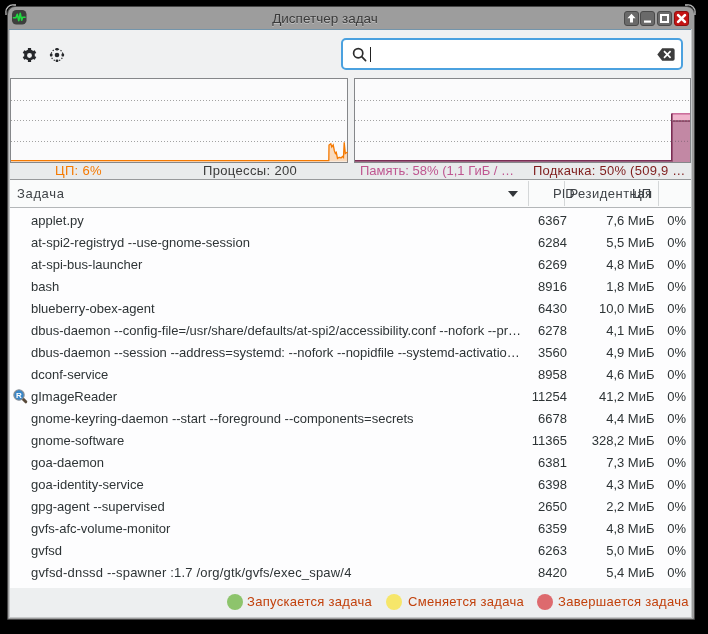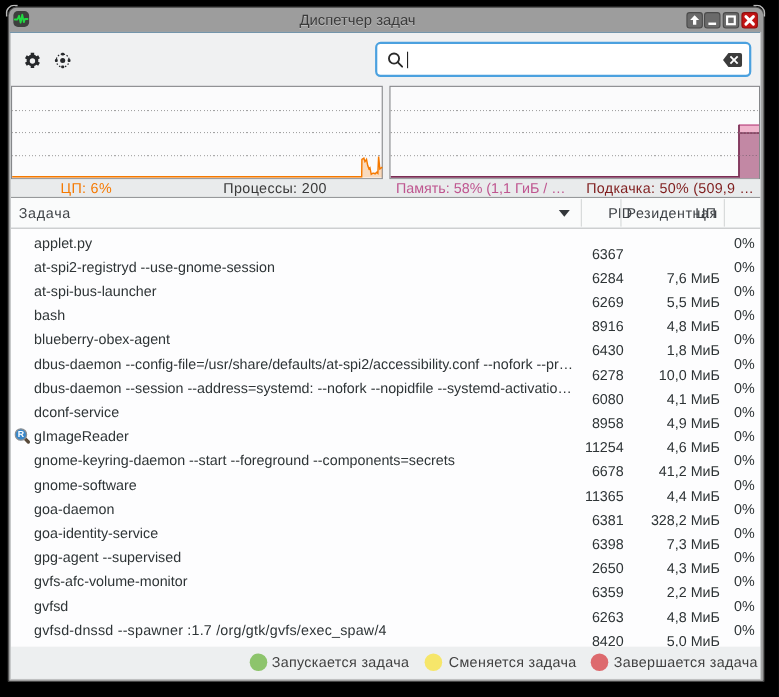--- a/index.html
+++ b/index.html
@@ -29,25 +29,25 @@
   
   #header { left:10px; top:180px; width:681px; height:28px; background:#fafbfb; border-bottom:1px solid #b3b6b8; font-size:13px; color:#3f4347; }
   #header .sep { position:absolute; top:1px; height:25px; width:1px; background:#d4d7d8; }
   #header div { position:absolute; line-height:27px; white-space:nowrap; }
   #sortarrow { left:508px; top:191px; width:0; height:0; border-left:5.2px solid transparent; border-right:5.2px solid transparent; border-top:6.2px solid #32363a; }
   
   #rowsbg { left:10px; top:208px; width:681px; height:380px; background:#fdfdfe; }
   #rows { left:10px; top:210px; width:681px; height:378px; background:transparent; overflow:hidden; }
   .row { position:absolute; left:0; width:681px; height:22px; line-height:22px; font-size:13px; color:#2e3436; }
   .task { position:absolute; left:21px; width:491.5px; overflow:hidden; white-space:nowrap; text-overflow:ellipsis; }
-  .pid  { position:absolute; left:510px; width:47px; text-align:right; white-space:nowrap;margin-top:10px; }
-  .mem  { position:absolute; left:560px; width:84.5px; text-align:right; white-space:nowrap;margin-top:32px; }
+  .pid  { position:absolute; left:510px; width:47px; text-align:right; white-space:nowrap; }
+  .mem  { position:absolute; left:560px; width:84.5px; text-align:right; white-space:nowrap; }
   .cpu  { position:absolute; left:630px; width:46px; text-align:right; white-space:nowrap; }
   
-  #legend { left:10px; top:588px; width:681px; height:29px; background:#edeff0; font-size:13px; color:#404040; letter-spacing:0.3px; }
+  #legend { left:10px; top:588px; width:681px; height:29px; background:#edeff0; font-size:13px; color:#c2410c; letter-spacing:0.3px; }
   #legend .circ { position:absolute; top:6px; width:16px; height:16px; border-radius:50%; }
   #legend div.txt { position:absolute; top:0; line-height:28px; white-space:nowrap; }
 </style>
 </head>
 <body>
 <div class="abs" id="frame0"></div>
 <svg class="abs" style="left:5px;top:4px" width="12" height="12" viewBox="0 0 12 12">
     <path d="M1 11 L1 9 A7 7 0 0 1 9 1 L11 1" fill="none" stroke="#e8e8e8" stroke-width="1.3" opacity="0.8"></path>
   </svg>
 <svg class="abs" style="left:684px;top:4px" width="12" height="12" viewBox="0 0 12 12">
@@ -176,21 +176,21 @@
       <div class="cpu">0%</div>
     </div>
 <div class="row" style="top:110px">
       <div class="task">dbus-daemon --config-file=/usr/share/defaults/at-spi2/accessibility.conf --nofork --print-address 3</div>
       <div class="pid">6278</div>
       <div class="mem">4,1 МиБ</div>
       <div class="cpu">0%</div>
     </div>
 <div class="row" style="top:132px">
       <div class="task">dbus-daemon --session --address=systemd: --nofork --nopidfile --systemd-activation --syslog-only</div>
-      <div class="pid">6080</div>
+      <div class="pid">3560</div>
       <div class="mem">4,9 МиБ</div>
       <div class="cpu">0%</div>
     </div>
 <div class="row" style="top:154px">
       <div class="task">dconf-service</div>
       <div class="pid">8958</div>
       <div class="mem">4,6 МиБ</div>
       <div class="cpu">0%</div>
     </div>
 <div class="row" style="top:176px">

